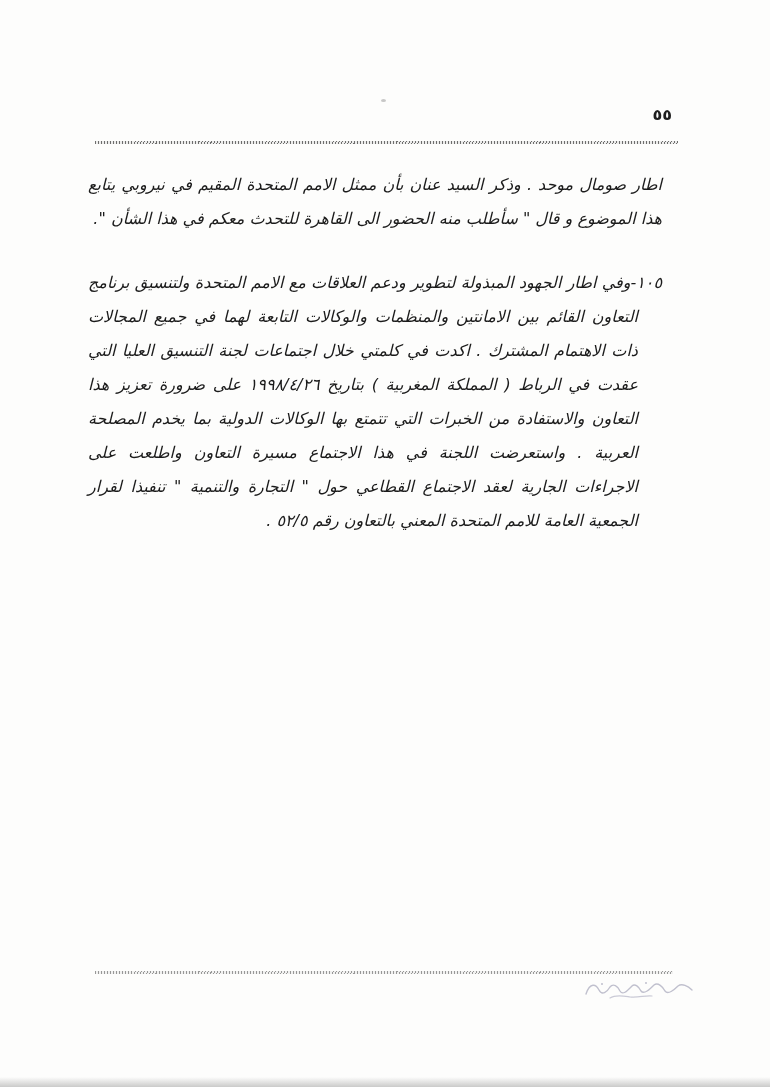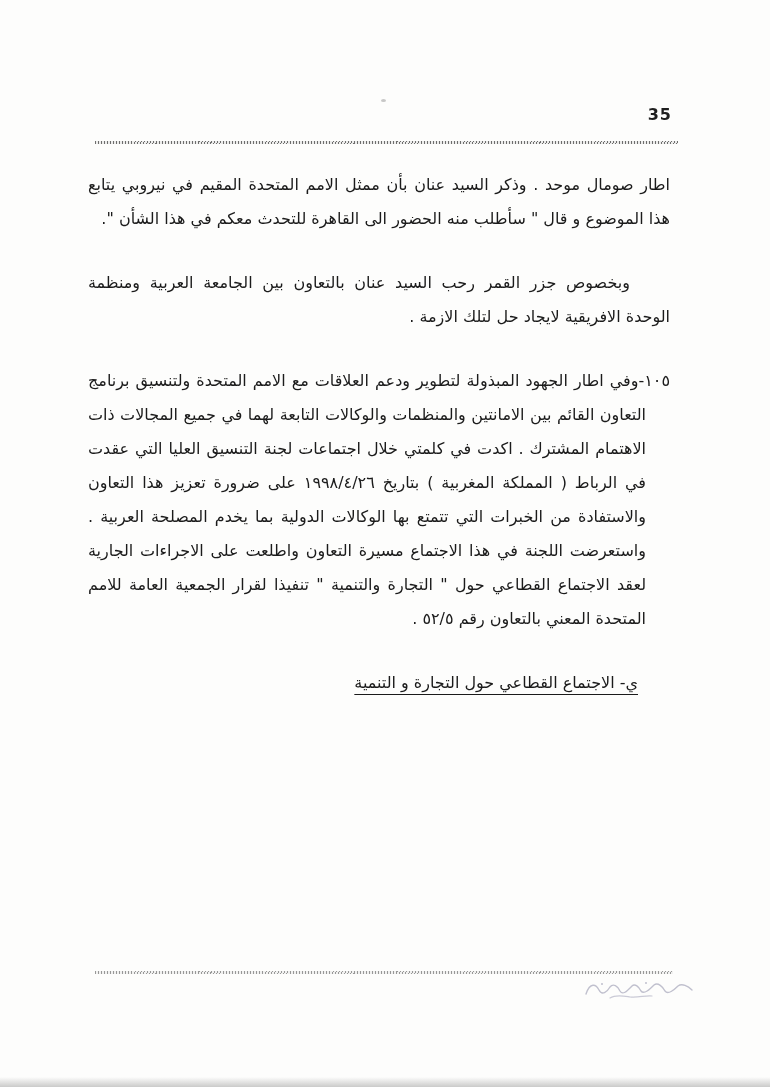--- a/index.html
+++ b/index.html
@@ -59,21 +59,21 @@
     position: absolute;
     top: 168px;
     right: 92px;
     width: 590px;
     direction: rtl;
     text-align: justify;
     font-size: 16px;
     line-height: 34px;
     color: #1b1b1b;
   }
-  .para { margin: 0 8px 30px 0; }
+  .para { margin: 0 16px 30px 0; font-style: italic; }
   .para-indent { text-indent: 40px; }
   .para-numbered {
     padding-right: 24px;   
     text-indent: -24px;
   }
   .item-number { white-space: nowrap; }
   .heading {
     margin: 12px 40px 26px 0;
     font-size: 16px;
     font-weight: 400;
@@ -89,33 +89,31 @@
     opacity: 0.85;
   }
 </style>
 </head>
 <body>
 
 <div class="page">
 
   <div class="speck"></div>
 
-  <div class="page-number">35</div>
+  <div class="page-number">٥٥</div>
 
   <div class="rule rule-top"></div>
 
   <main class="text-block" dir="rtl">
 
     <p class="para">اطار صومال موحد . وذكر السيد عنان بأن ممثل الامم المتحدة المقيم في نيروبي يتابع هذا الموضوع و قال " سأطلب منه الحضور الى القاهرة للتحدث معكم في هذا الشأن ".</p>
 
-    <p class="para para-indent">وبخصوص جزر القمر رحب السيد عنان بالتعاون  بين الجامعة العربية ومنظمة الوحدة الافريقية لايجاد حل لتلك الازمة .</p>
 
     <p class="para para-numbered"><span class="item-number">١٠٥-</span><span class="item-text">وفي اطار الجهود المبذولة لتطوير ودعم العلاقات مع الامم المتحدة ولتنسيق برنامج التعاون القائم بين الامانتين والمنظمات والوكالات التابعة لهما في جميع المجالات ذات الاهتمام المشترك . اكدت في كلمتي خلال اجتماعات لجنة التنسيق العليا التي عقدت في الرباط ( المملكة المغربية ) بتاريخ ١٩٩٨/٤/٢٦ على ضرورة تعزيز هذا التعاون والاستفادة من الخبرات التي تتمتع بها الوكالات الدولية بما يخدم المصلحة العربية . واستعرضت اللجنة في هذا الاجتماع مسيرة التعاون واطلعت على الاجراءات الجارية لعقد الاجتماع القطاعي حول " التجارة والتنمية " تنفيذا لقرار الجمعية العامة للامم المتحدة المعني بالتعاون رقم ٥٢/٥ .</span></p>
 
-    <h2 class="heading">ي- الاجتماع القطاعي حول التجارة و التنمية</h2>
 
 
   </main>
 
   <div class="rule rule-bottom"></div>
 
   <svg class="annotation" width="120" height="30" viewBox="0 0 120 30" aria-hidden="true">
     <path d="M6 20 C10 8, 16 10, 19 16 C22 22, 27 18, 30 13 C33 9, 38 12, 40 17 C43 22, 48 16, 52 12 C55 9, 59 13, 61 17 C64 21, 70 15, 74 11 C78 8, 83 13, 85 17 C88 21, 94 16, 98 12 C102 9, 108 12, 112 16" stroke="#b6b6c6" stroke-width="1.4" fill="none" stroke-linecap="round"></path>
     <path d="M30 24 C36 20, 44 22, 50 23 C58 24, 66 21, 72 22" stroke="#c2c2d0" stroke-width="1.2" fill="none" stroke-linecap="round"></path>
     <circle cx="22" cy="10" r="1" fill="#b6b6c6"></circle>

